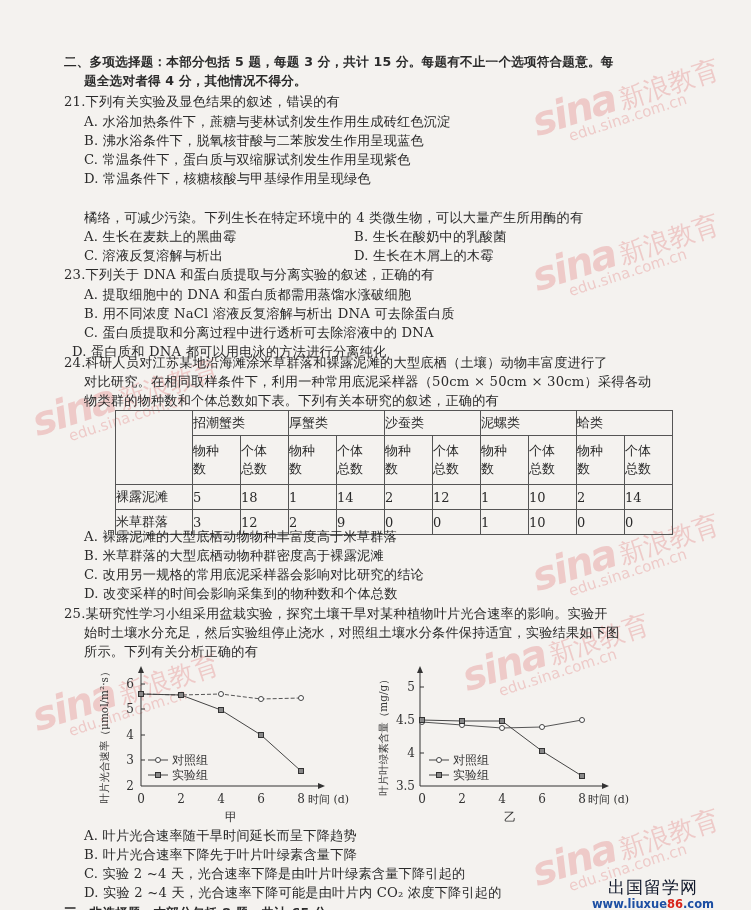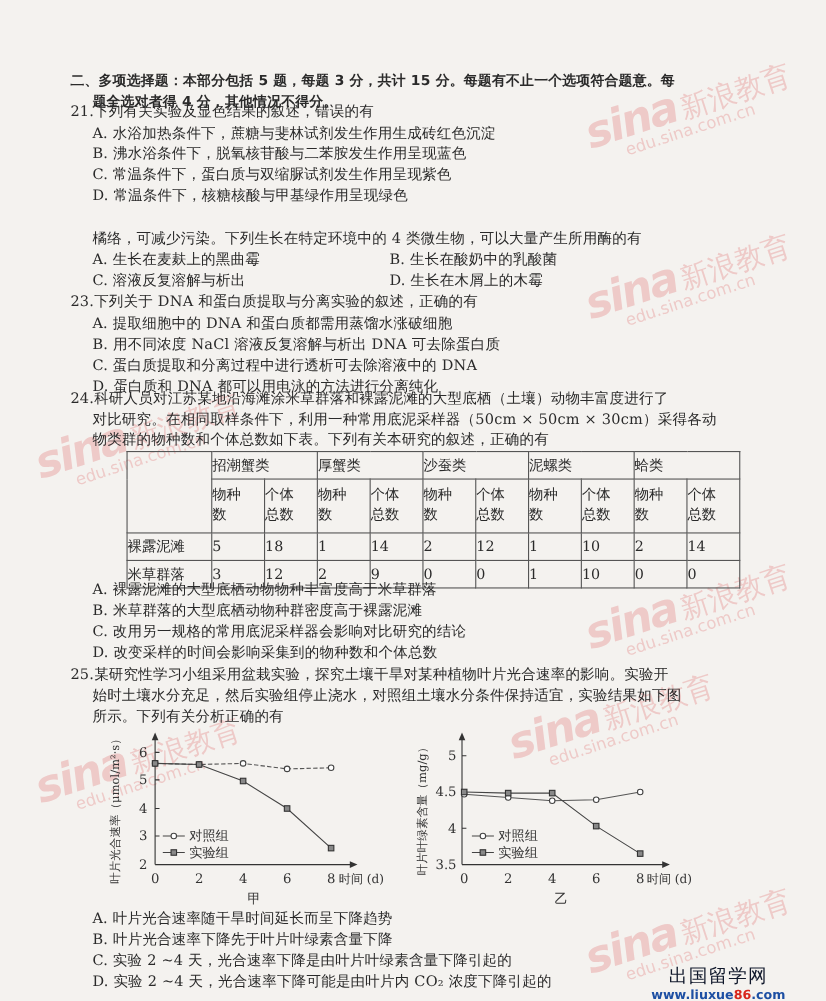--- a/index.html
+++ b/index.html
@@ -4,21 +4,21 @@
 <style>
   html, body { margin: 0; padding: 0; }
   body {
     width: 751px; height: 910px; overflow: hidden; position: relative;
     background: #f4f2ef;
     font-family: "DejaVu Serif", "Liberation Serif", serif;
     color: #2a2a2a;
   }
   .page { position: absolute; left: 0; top: 0; width: 751px; height: 910px; }
   .line { position: absolute; font-size: 13.2px; line-height: 19px; white-space: nowrap; letter-spacing: 0.2px; }
-  .bold { font-weight: bold; font-family: "DejaVu Sans", "Liberation Sans", sans-serif; font-size: 12.6px; margin-top: 11px; }
+  .bold { font-weight: bold; font-family: "DejaVu Sans", "Liberation Sans", sans-serif; font-size: 12.6px; }
   .wm { position: absolute; color: #e27a7a; opacity: 0.33; font-family: "DejaVu Sans", sans-serif; pointer-events: none; transform: rotate(-18deg); }
   .wm .big { font-size: 40px; font-weight: bold; font-style: italic; letter-spacing: -2px; }
   .wm .cn { font-size: 26px; margin-left: 4px; }
   .wm .url { display: block; font-size: 15px; margin-left: 30px; margin-top: -8px; }
 
   table.data { position: absolute; left: 115px; top: 410px; border-collapse: collapse; font-size: 13px; }
   table.data td { border: 1px solid #555; text-align: left; padding: 0; height: 24px; }
   table.data td.hdr2 { height: 48px; line-height: 18px; }
   table.data td.rowh { width: 76px; }
   table.data td.c { width: 47px; }
@@ -55,21 +55,21 @@
   <div class="line" style="left:84px;top:208px;">橘络，可减少污染。下列生长在特定环境中的 4 类微生物，可以大量产生所用酶的有</div>
   <div class="line" style="left:84px;top:227px;text-align:center;">A. 生长在麦麸上的黑曲霉</div>
   <div class="line" style="left:354px;top:227px;">B. 生长在酸奶中的乳酸菌</div>
   <div class="line" style="left:84px;top:246px;">C. 溶液反复溶解与析出</div>
   <div class="line" style="left:354px;top:246px;">D. 生长在木屑上的木霉</div>
 
   <div class="line" style="left:64px;top:265px;"><span>23.</span><span>下列关于 DNA 和蛋白质提取与分离实验的叙述，正确的有</span></div>
   <div class="line" style="left:84px;top:285px;">A. 提取细胞中的 DNA 和蛋白质都需用蒸馏水涨破细胞</div>
   <div class="line" style="left:84px;top:304px;">B. 用不同浓度 NaCl 溶液反复溶解与析出 DNA 可去除蛋白质</div>
   <div class="line" style="left:84px;top:323px;">C. 蛋白质提取和分离过程中进行透析可去除溶液中的 DNA</div>
-  <div class="line" style="left:84px;top:342px;">D. 蛋白质和 DNA 都可以用电泳的方法进行分离纯化</div>
+  <div class="line" style="left:72px;top:342px;">D. 蛋白质和 DNA 都可以用电泳的方法进行分离纯化</div>
 
   <div class="line" style="left:64px;top:353px;"><span>24.</span><span>科研人员对江苏某地沿海滩涂米草群落和裸露泥滩的大型底栖（土壤）动物丰富度进行了</span></div>
   <div class="line" style="left:84px;top:372px;">对比研究。在相同取样条件下，利用一种常用底泥采样器（50cm × 50cm × 30cm）采得各动</div>
   <div class="line" style="left:84px;top:391px;">物类群的物种数和个体总数如下表。下列有关本研究的叙述，正确的有</div>
 
   <table class="data">
     <tbody>
         <tr>
       <td class="rowh" rowspan="2"></td>
       <td colspan="2">招潮蟹类</td>

